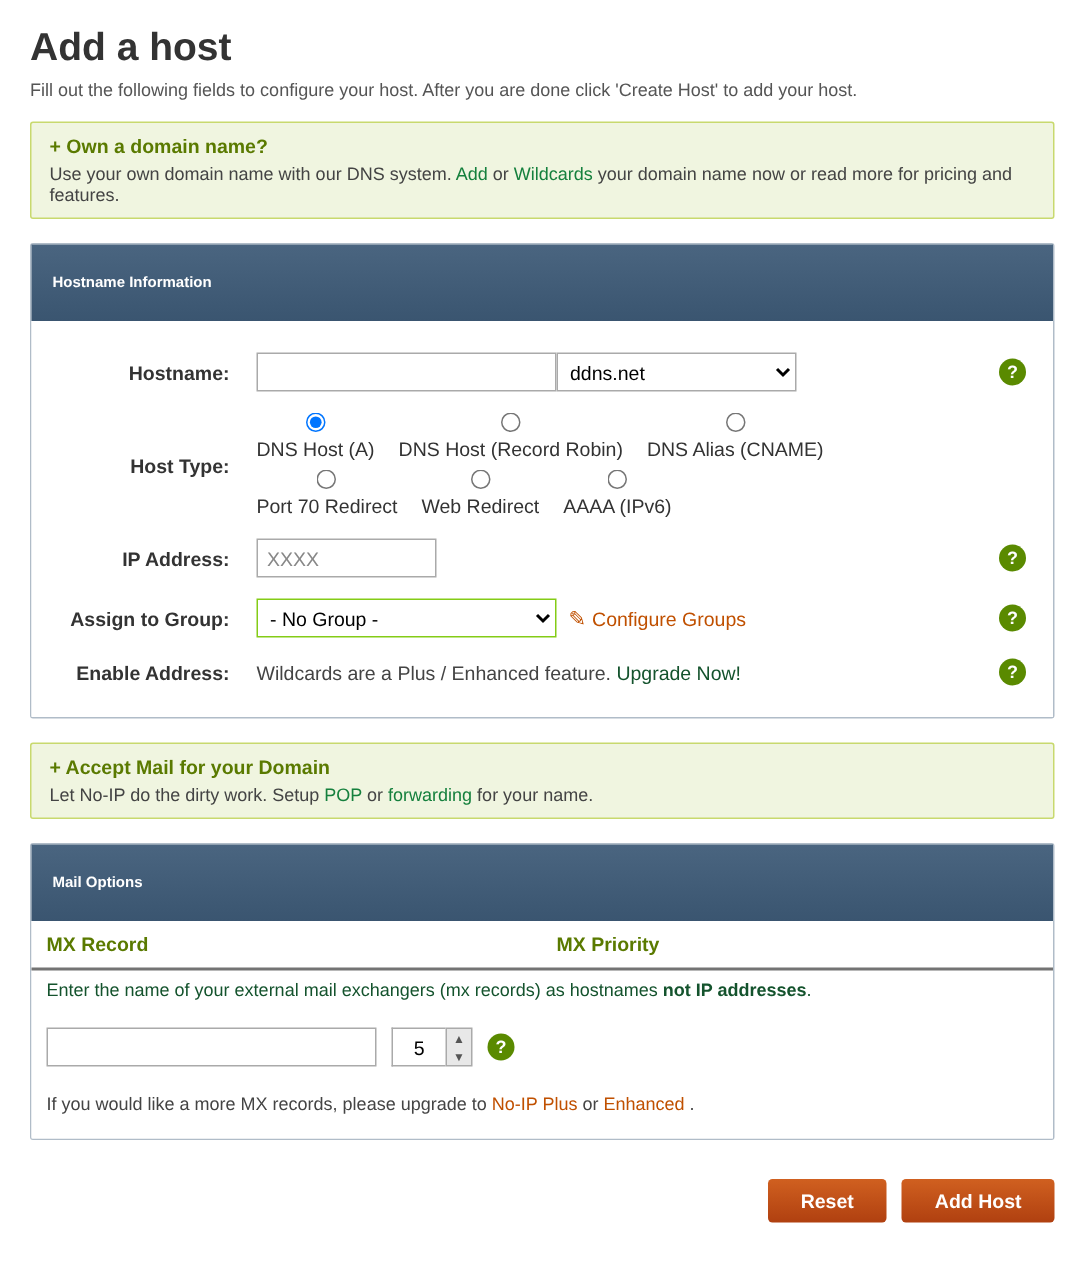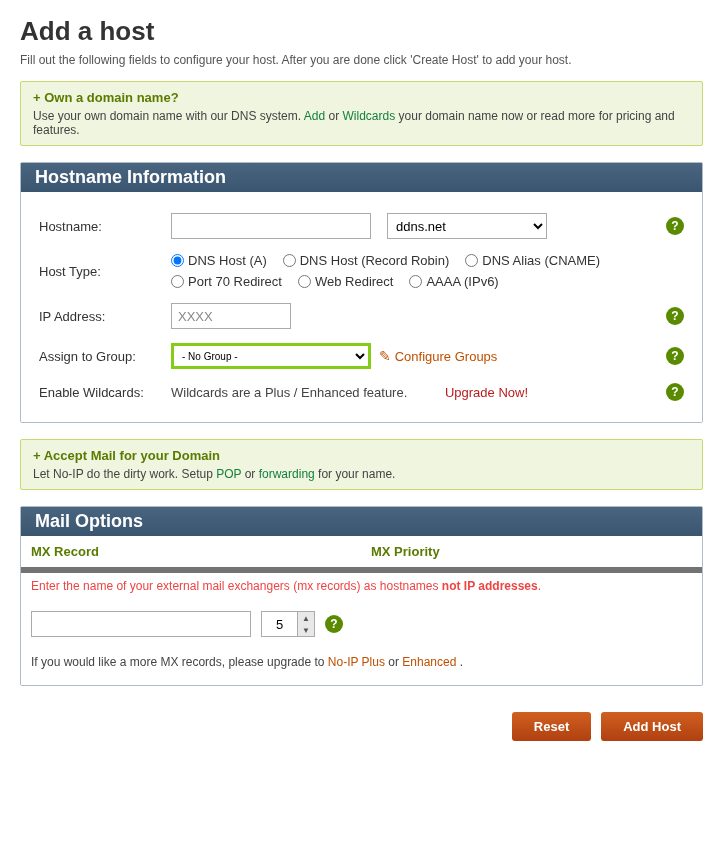--- a/index.html
+++ b/index.html
@@ -54,57 +54,58 @@
 
     
     .panel {
       border: 1px solid #b0bcc8;
       margin-bottom: 16px;
       border-radius: 2px;
     }
     .panel-header {
       background: linear-gradient(to bottom, #4a6580, #3a5570);
       color: #fff;
-      padding: 4px 14px;
-      font-size: 18px;
+      padding: 20px 14px;
+      font-size: 10px;
       font-weight: bold;
     }
     .panel-body {
       padding: 14px 10px;
       background: #fff;
     }
 
     
     .form-table {
       width: 100%;
       border-collapse: collapse;
     }
     .form-table tr td {
       padding: 7px 8px;
       vertical-align: middle;
     }
     .form-table .label-cell {
-      font-weight: normal;
+      text-align: right;
+      font-weight: bold;
       width: 130px;
       color: #333;
       white-space: nowrap;
     }
     .form-table .input-cell {
       padding-left: 10px;
     }
     .form-table .help-cell {
       width: 24px;
       text-align: center;
     }
 
     
     .hostname-row {
       display: flex;
       align-items: center;
-      gap: 16px;
+      gap: 0;
     }
     .hostname-input {
       border: 1px solid #aaa;
       padding: 4px 6px;
       width: 200px;
       font-size: 13px;
       height: 26px;
     }
     .domain-select-wrapper {
       display: flex;
@@ -125,43 +126,44 @@
       flex-wrap: wrap;
       gap: 4px 16px;
       align-items: center;
     }
     .radio-label {
       display: flex;
       align-items: center;
       gap: 4px;
       cursor: pointer;
       font-size: 13px;
+      flex-direction: column;
     }
     .radio-row1 { margin-bottom: 6px; }
 
     
     .ip-input {
       border: 1px solid #aaa;
       padding: 4px 6px;
       width: 120px;
       font-size: 13px;
       height: 26px;
       color: #888;
     }
 
     
     .group-select-wrapper {
       display: flex;
       align-items: center;
       gap: 8px;
     }
     .group-select {
-      border: 3px solid #84cc16;
+      border: 1px solid #84cc16;
       padding: 3px 4px;
-      font-size: 10px;
+      font-size: 13px;
       height: 26px;
       width: 200px;
       background: #fff;
     }
     .configure-link {
       display: flex;
       align-items: center;
       gap: 4px;
       color: #c05000;
       text-decoration: none;
@@ -171,23 +173,22 @@
       color: #c05000;
       font-size: 14px;
     }
 
     
     .wildcard-text {
       font-size: 13px;
       color: #444;
     }
     .wildcard-text a {
-      color: #b91c1c;
+      color: #14532d;
       text-decoration: none;
-      margin-left: 34px;
     }
 
     
     .help-circle {
       display: inline-block;
       width: 18px;
       height: 18px;
       border-radius: 50%;
       background: #5a8a00;
       color: #fff;
@@ -201,21 +202,21 @@
       font-weight: bold;
       color: #5a7a00;
       padding: 8px 10px;
       font-size: 13px;
     }
     .mail-col-header:first-child {
       width: 340px;
     }
     .mail-description {
       font-size: 12px;
-      color: #ef4444;
+      color: #14532d;
       padding: 6px 10px;
       margin-bottom: 8px;
     }
     .mail-description strong { font-weight: bold; }
     .mx-input-row {
       display: flex;
       align-items: center;
       gap: 10px;
       padding: 4px 10px;
       margin-bottom: 8px;
@@ -291,21 +292,21 @@
       padding: 7px 22px;
       font-size: 13px;
       font-weight: bold;
       cursor: pointer;
       border-radius: 3px;
     }
 
     
     .mail-header-row {
       display: flex;
-      border-bottom: 6px solid #737373;
+      border-bottom: 2px solid #737373;
     }
   </style>
 </head>
 <body>
 
 <div class="page-wrapper">
 
   <h1>Add a host</h1>
   <p class="subtitle">Fill out the following fields to configure your host. After you are done click 'Create Host' to add your host.</p>
 
@@ -402,21 +403,21 @@
                 <span>Configure Groups</span>
               </a>
             </div>
           </td>
           <td class="help-cell">
             <span class="help-circle">?</span>
           </td>
         </tr>
 
         <tr>
-          <td class="label-cell">Enable Wildcards:</td>
+          <td class="label-cell">Enable Address:</td>
           <td class="input-cell">
             <span class="wildcard-text">
               <span>Wildcards are a Plus / Enhanced feature.</span>
               <a href="#">Upgrade Now!</a>
             </span>
           </td>
           <td class="help-cell">
             <span class="help-circle">?</span>
           </td>
         </tr>

